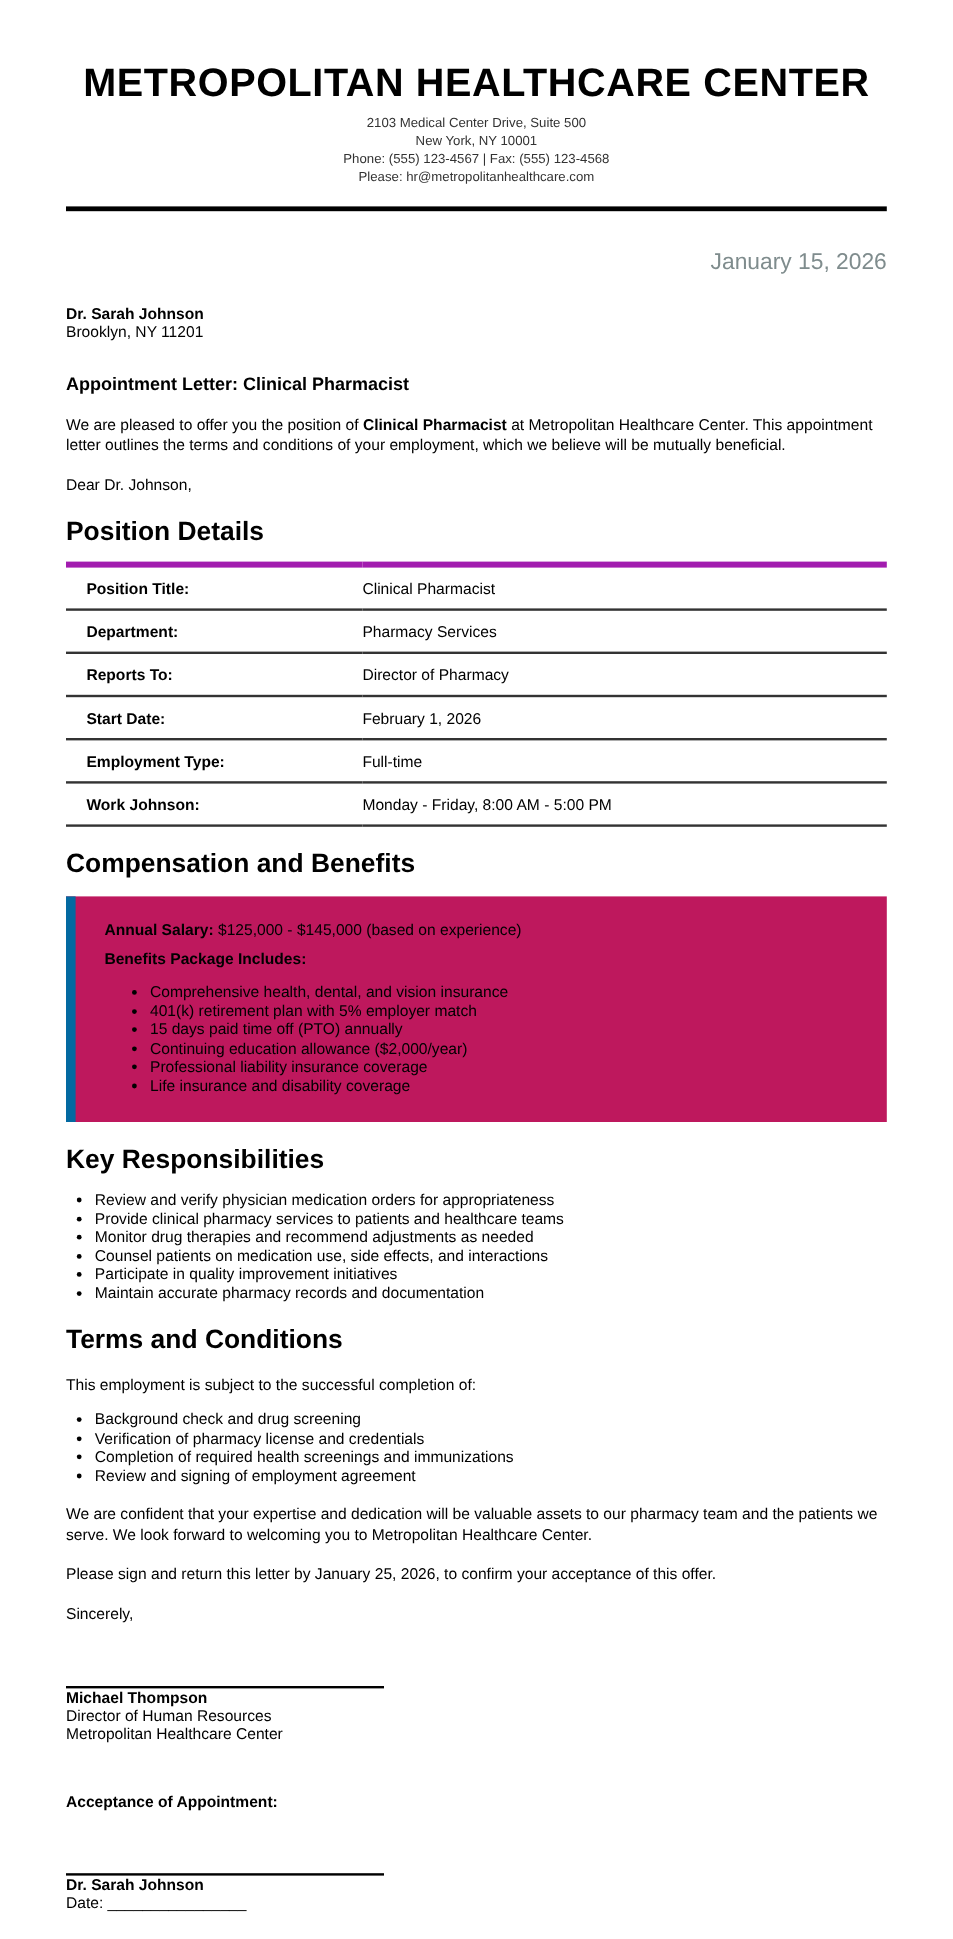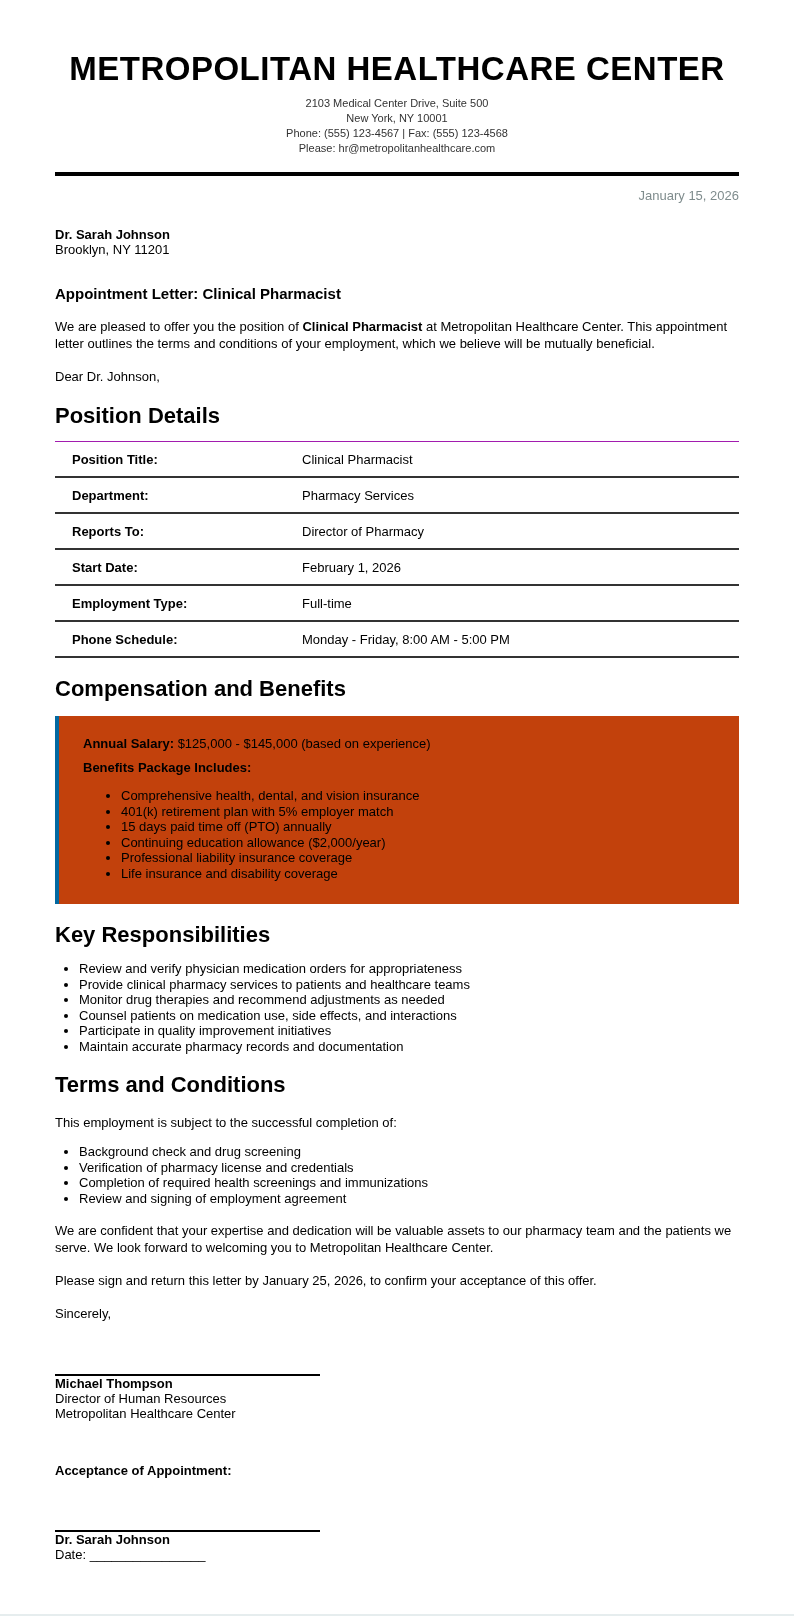--- a/index.html
+++ b/index.html
@@ -11,34 +11,34 @@
     border-bottom:2px solid #e6edee;
   }
   
   h1.company-name {
     margin:0; text-align:center; font-size:33px; font-weight:bold;
     letter-spacing:0.5px; line-height:38px; color:#000;
   }
   .company-address { margin-top:8px; text-align:center; font-size:11px; line-height:15px; color:#333; }
   .header-rule { margin-top:16px; height:4px; background:#000; }
   
-  .letter-date { margin-top:12px; text-align:right; color:#7f8c8d; font-size:13px; }
+  .letter-date { margin-top:32px; text-align:right; color:#7f8c8d; font-size:19px; }
   .recipient { margin-top:24px; font-size:13px; line-height:15px; }
   .recipient .name { font-weight:bold; }
   .subject { margin-top:28px; font-size:15px; font-weight:bold; }
   p.body-text { margin:16px 0 0 0; font-size:13px; line-height:17px; }
   
   h2.section-heading { margin:18px 0 12px 0; font-size:22px; font-weight:bold; color:#000; }
   
-  table.details { width:100%; border-collapse:collapse; border-top:1px solid #a21caf; }
+  table.details { width:100%; border-collapse:collapse; border-top:5px solid #a21caf; }
   table.details td { font-size:13px; padding:10px 8px 9px 0; border-bottom:2px solid #333; vertical-align:top; }
   table.details td.label { width:247px; padding-left:17px; font-weight:bold; box-sizing:border-box; }
   
   .highlight-box {
-    margin-top:14px; background:#c2410c; border-left:4px solid #0369a1;
+    margin-top:14px; background:#be185d; border-left:8px solid #0369a1;
     padding:20px 20px 22px 24px;
   }
   .highlight-box p { margin:0 0 9px 0; font-size:13px; line-height:15px; }
   .highlight-box ul { margin:14px 0 0 0; padding-left:38px; }
   .highlight-box li { font-size:13px; line-height:14.5px; margin:0 0 1px 0; }
   
   ul.plain-list { margin:14px 0 0 0; padding-left:24px; }
   ul.plain-list li { font-size:13px; line-height:14.5px; margin:0 0 1px 0; }
   
   .sincerely { margin-top:26px; }
@@ -88,21 +88,21 @@
       </tr>
       <tr>
         <td class="label">Start Date:</td>
         <td>February 1, 2026</td>
       </tr>
       <tr>
         <td class="label">Employment Type:</td>
         <td>Full-time</td>
       </tr>
       <tr>
-        <td class="label">Phone Schedule:</td>
+        <td class="label">Work Johnson:</td>
         <td>Monday - Friday, 8:00 AM - 5:00 PM</td>
       </tr>
     </tbody>
   </table>
 
   <h2 class="section-heading">Compensation and Benefits</h2>
   <div class="highlight-box">
     <p><strong>Annual Salary:</strong><span> $125,000 - $145,000 (based on experience)</span></p>
     <p><strong>Benefits Package Includes:</strong></p>
     <ul>

